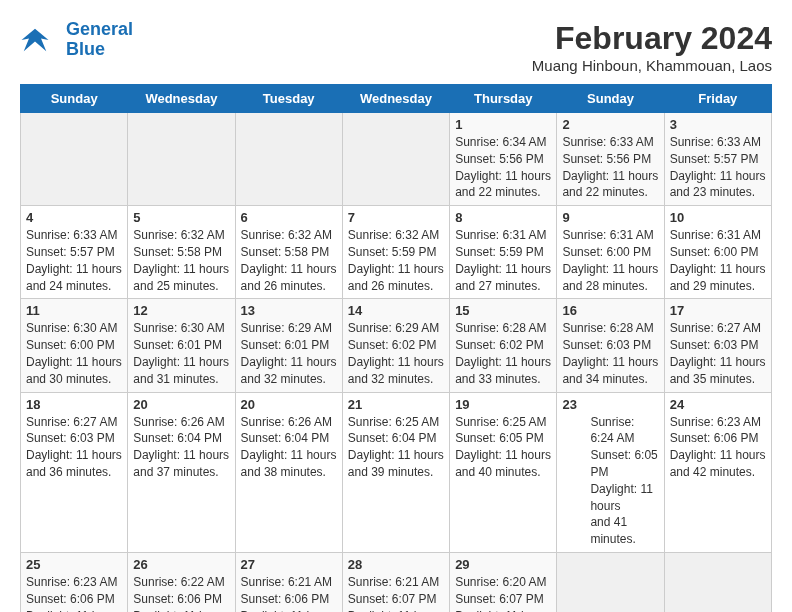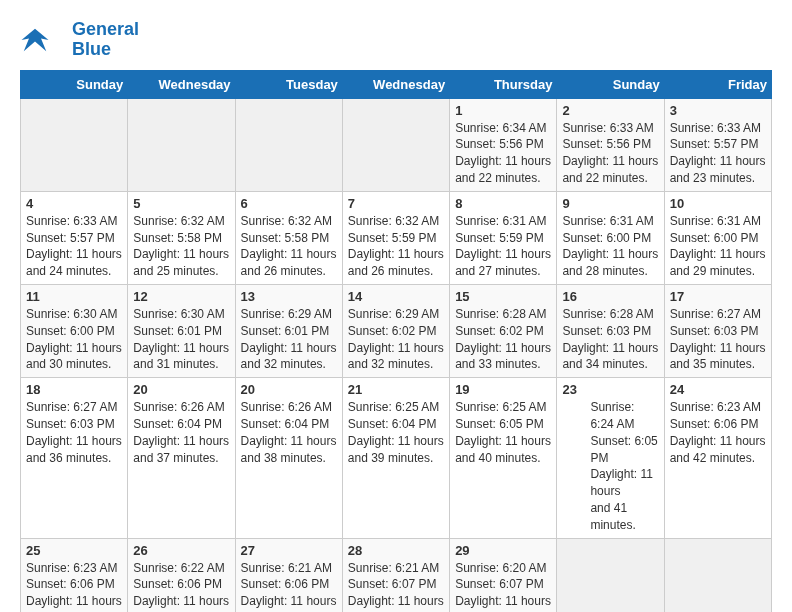--- a/index.html
+++ b/index.html
@@ -12,21 +12,21 @@
     }
     .header {
       display: flex;
       justify-content: space-between;
       align-items: flex-start;
       margin-bottom: 10px;
     }
     .logo {
       display: flex;
       align-items: center;
-      gap: 22px;
+      gap: 16px;
     }
     .logo-text {
       font-size: 18px;
       font-weight: bold;
       color: #333;
       line-height: 1.1;
     }
     .logo-text span { color: #1a6fb5; }
     .logo-bird {
       width: 30px;
@@ -47,21 +47,21 @@
       width: 100%;
       border-collapse: collapse;
       font-size: 11px;
     }
     thead tr {
       background-color: #1a6fb5;
       color: white;
     }
     thead th {
       padding: 6px 4px;
-      text-align: right;
+      text-align: center;
       font-size: 13px;
       font-weight: bold;
       border: 1px solid #1a6fb5;
     }
     tbody tr {
       vertical-align: top;
     }
     tbody td {
       border: 1px solid #ccc;
       padding: 4px 5px;
@@ -96,20 +96,24 @@
 <div class="header">
   <div class="logo">
     <svg class="logo-bird" viewBox="0 0 40 40">
       <polygon points="20,5 38,20 28,18 35,35 20,22 5,35 12,18 2,20" fill="#1a6fb5"></polygon>
     </svg>
     <div class="logo-text">
       <div><span>General</span></div>
       <div><span>Blue</span></div>
     </div>
   </div>
+  <div class="title-block">
+    <div class="main-title">February 2024</div>
+    <div class="subtitle">Muang Hinboun, Khammouan, Laos</div>
+  </div>
 </div>
 
 <table>
   <thead>
     <tr>
     <th>Sunday</th>
         <th>Wednesday</th>
         <th>Tuesday</th>
         <th>Wednesday</th>
         <th>Thursday</th>

